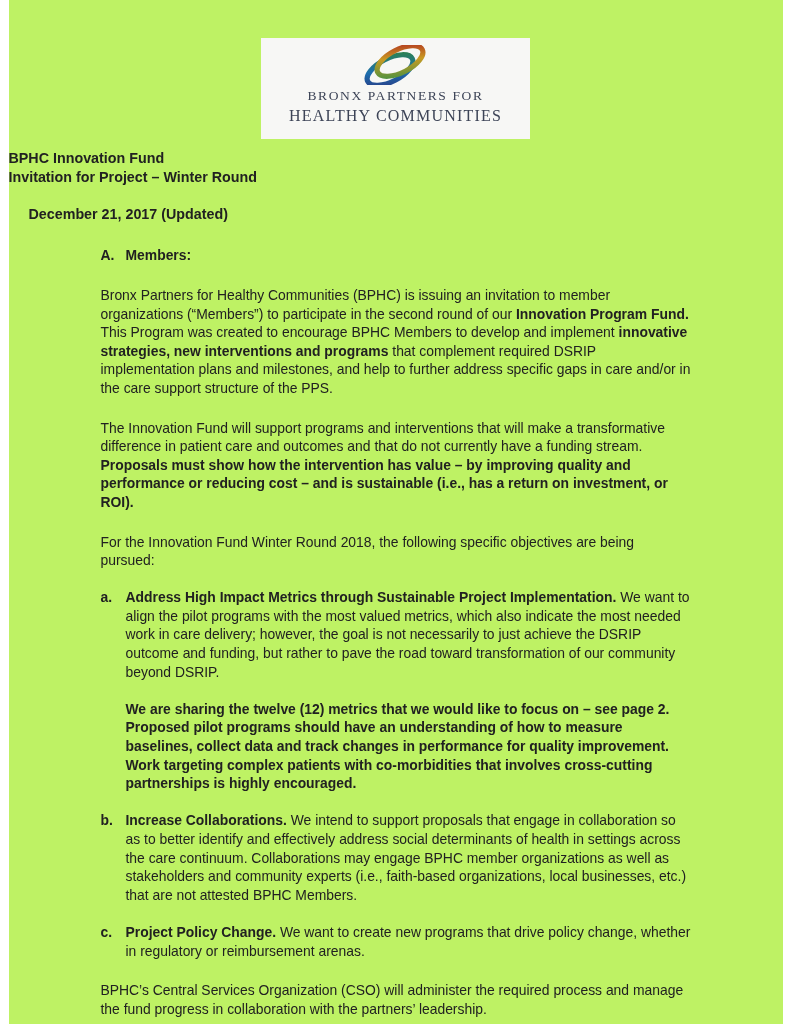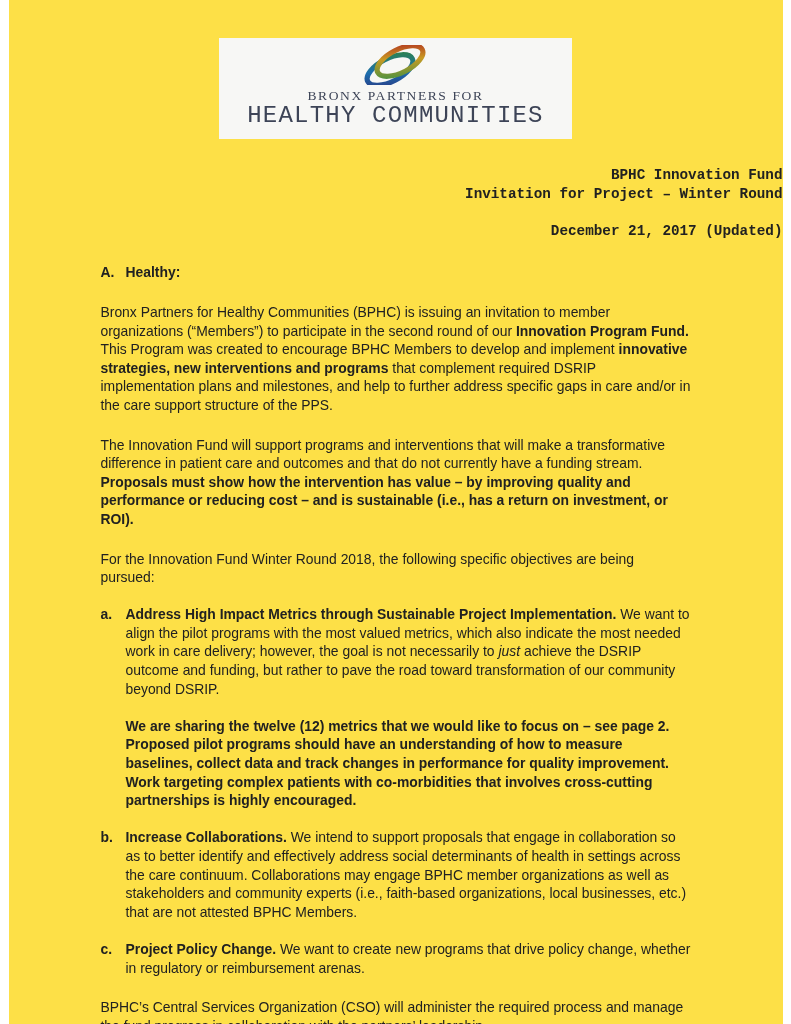--- a/index.html
+++ b/index.html
@@ -7,57 +7,56 @@
     --logo-navy: #3d4457;
     --sbh-blue: #27429a;
     --logo-bg: #f7f7f5;
   }
   * { margin:0; padding:0; box-sizing:border-box; }
   html,body { background:#ffffff; }
   .page {
     position:relative;
     width:774px; height:1024px;
     margin:0 auto;
-    background:#fde047;
+    background:#bef264;
     font-family:"Liberation Sans", sans-serif;
     color:var(--text);
     overflow:hidden;
   }
   .b { font-weight:700; }
-  .i { font-style:italic; }
+  .i { }
 
   
   .logo-wrap { padding-top:38px; text-align:center; }
   .logo-box {
     display:inline-block;
     background:var(--logo-bg);
     padding:7px 28px 12px 28px;
   }
   .rings { display:block; margin:0 auto 3px auto; }
   .org-line1 {
     font-family:"Liberation Serif", serif;
     font-size:13.5px; line-height:16px;
     letter-spacing:1.6px;
     color:var(--logo-navy);
   }
   .org-line2 {
-    font-family:Liberation Mono, monospace;
-    font-size:24px; line-height:23px;
+    font-family:Liberation Serif, serif;
+    font-size:16px; line-height:23px;
     letter-spacing:1.2px;
     color:var(--logo-navy);
     text-align:right;
   }
 
   
   .title-block {
-    margin-top:27px;
-    text-align:right;
+    margin-top:10px;
+    text-align:left;
     font-size:14.3px; font-weight:700;
     line-height:18.6px;
-    font-family:Liberation Mono, monospace;
   }
   .title-date { margin-top:18.6px;padding-left:20px; }
 
   
   .content {
     padding:0 91px 0 92px;
     font-size:13.9px;
     line-height:18.6px;
   }
   .section-heading {
@@ -113,21 +112,21 @@
   <div class="title-block">
     <div>BPHC Innovation Fund</div>
     <div>Invitation for Project – Winter Round</div>
     <div class="title-date">December 21, 2017 (Updated)</div>
   </div>
 
   <div class="content">
 
     <div class="section-heading">
       <span class="hang-label">A.</span>
-      <span>Healthy:</span>
+      <span>Members:</span>
     </div>
 
     <p class="para"><span>Bronx Partners for Healthy Communities (BPHC) is issuing an invitation to member organizations (“Members”) to participate in the second round of our </span><span class="b">Innovation Program Fund.</span><span> This Program was created to encourage BPHC Members to develop and implement </span><span class="b">innovative strategies, new interventions and programs</span><span> that complement required DSRIP implementation plans and milestones, and help to further address specific gaps in care and/or in the care support structure of the PPS.</span></p>
 
     <p class="para"><span>The Innovation Fund will support programs and interventions that will make a transformative difference in patient care and outcomes and that do not currently have a funding stream. </span><span class="b">Proposals must show how the intervention has value – by improving quality and performance or reducing cost – and is sustainable (i.e., has a return on investment, or ROI).</span></p>
 
     <p class="para"><span>For the Innovation Fund Winter Round 2018, the following specific objectives are being pursued:</span></p>
 
     <div class="obj">
       <span class="hang-label">a.</span>

